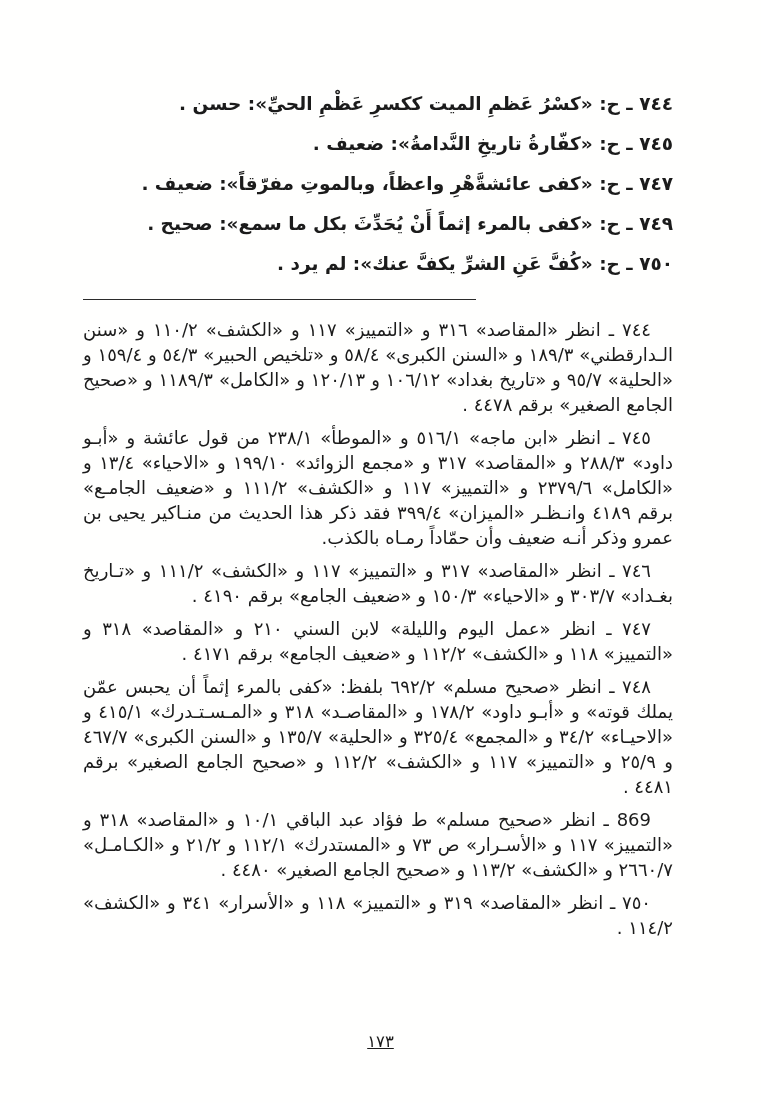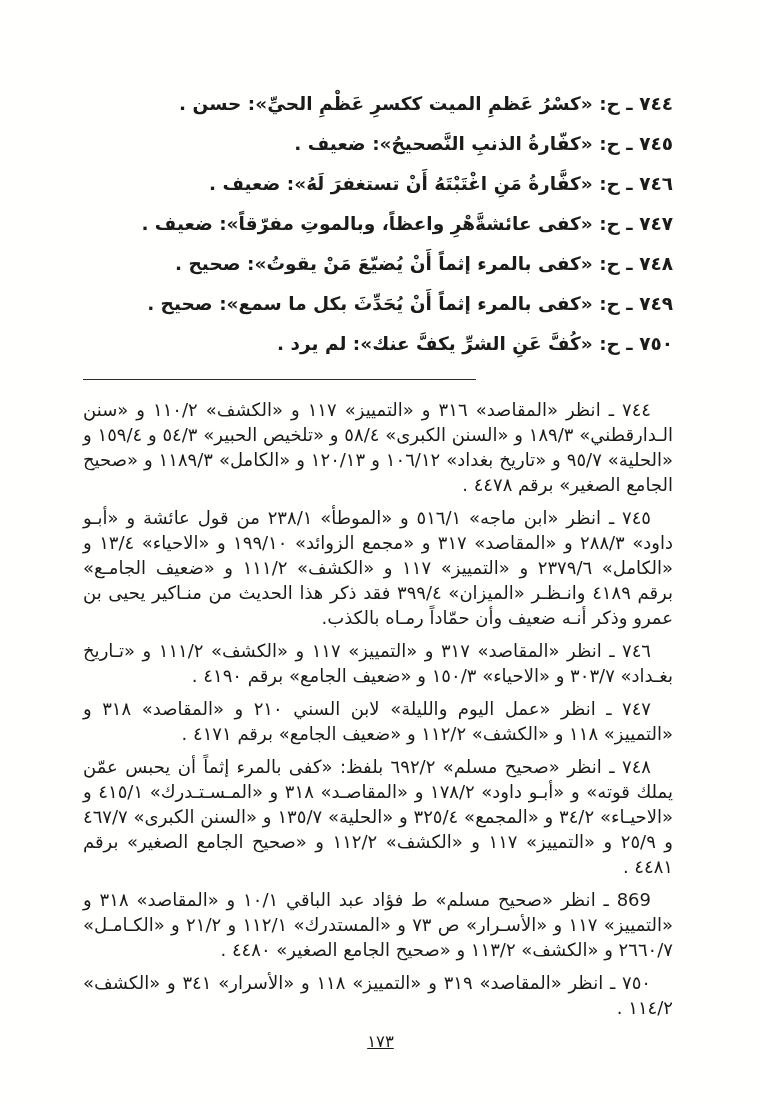--- a/index.html
+++ b/index.html
@@ -69,41 +69,31 @@
     <section class="hadith-list">
 
         <p class="hadith-line">
           <span class="hadith-num">٧٤٤ ـ ح:</span>
           <span class="hadith-matn">«كسْرُ عَظمِ الميت ككسرِ عَظْمِ الحيِّ»:</span>
           <span class="hadith-grade">حسن .</span>
         </p>
 
         <p class="hadith-line">
           <span class="hadith-num">٧٤٥ ـ ح:</span>
-          <span class="hadith-matn">«كفّارةُ الذنبِ النَّصحيحُ»:</span>
+          <span class="hadith-matn">«كفّارةُ تاريخِ النَّدامةُ»:</span>
           <span class="hadith-grade">ضعيف .</span>
         </p>
 
-        <p class="hadith-line">
-          <span class="hadith-num">٧٤٦ ـ ح:</span>
-          <span class="hadith-matn">«كفَّارةُ مَنِ اغْتَبْتَهُ أَنْ تستغفرَ لَهُ»:</span>
-          <span class="hadith-grade">ضعيف .</span>
-        </p>
 
         <p class="hadith-line">
           <span class="hadith-num">٧٤٧ ـ ح:</span>
           <span class="hadith-matn">«كفى عائشةَّهْرِ واعظاً، وبالموتِ مفرّقاً»:</span>
           <span class="hadith-grade">ضعيف .</span>
         </p>
 
-        <p class="hadith-line">
-          <span class="hadith-num">٧٤٨ ـ ح:</span>
-          <span class="hadith-matn">«كفى بالمرء إثماً أَنْ يُضيّعَ مَنْ يقوتُ»:</span>
-          <span class="hadith-grade">صحيح .</span>
-        </p>
 
         <p class="hadith-line">
           <span class="hadith-num">٧٤٩ ـ ح:</span>
           <span class="hadith-matn">«كفى بالمرء إثماً أَنْ يُحَدِّثَ بكل ما سمع»:</span>
           <span class="hadith-grade">صحيح .</span>
         </p>
 
         <p class="hadith-line">
           <span class="hadith-num">٧٥٠ ـ ح:</span>
           <span class="hadith-matn">«كُفَّ عَنِ الشرِّ يكفَّ عنك»:</span>

